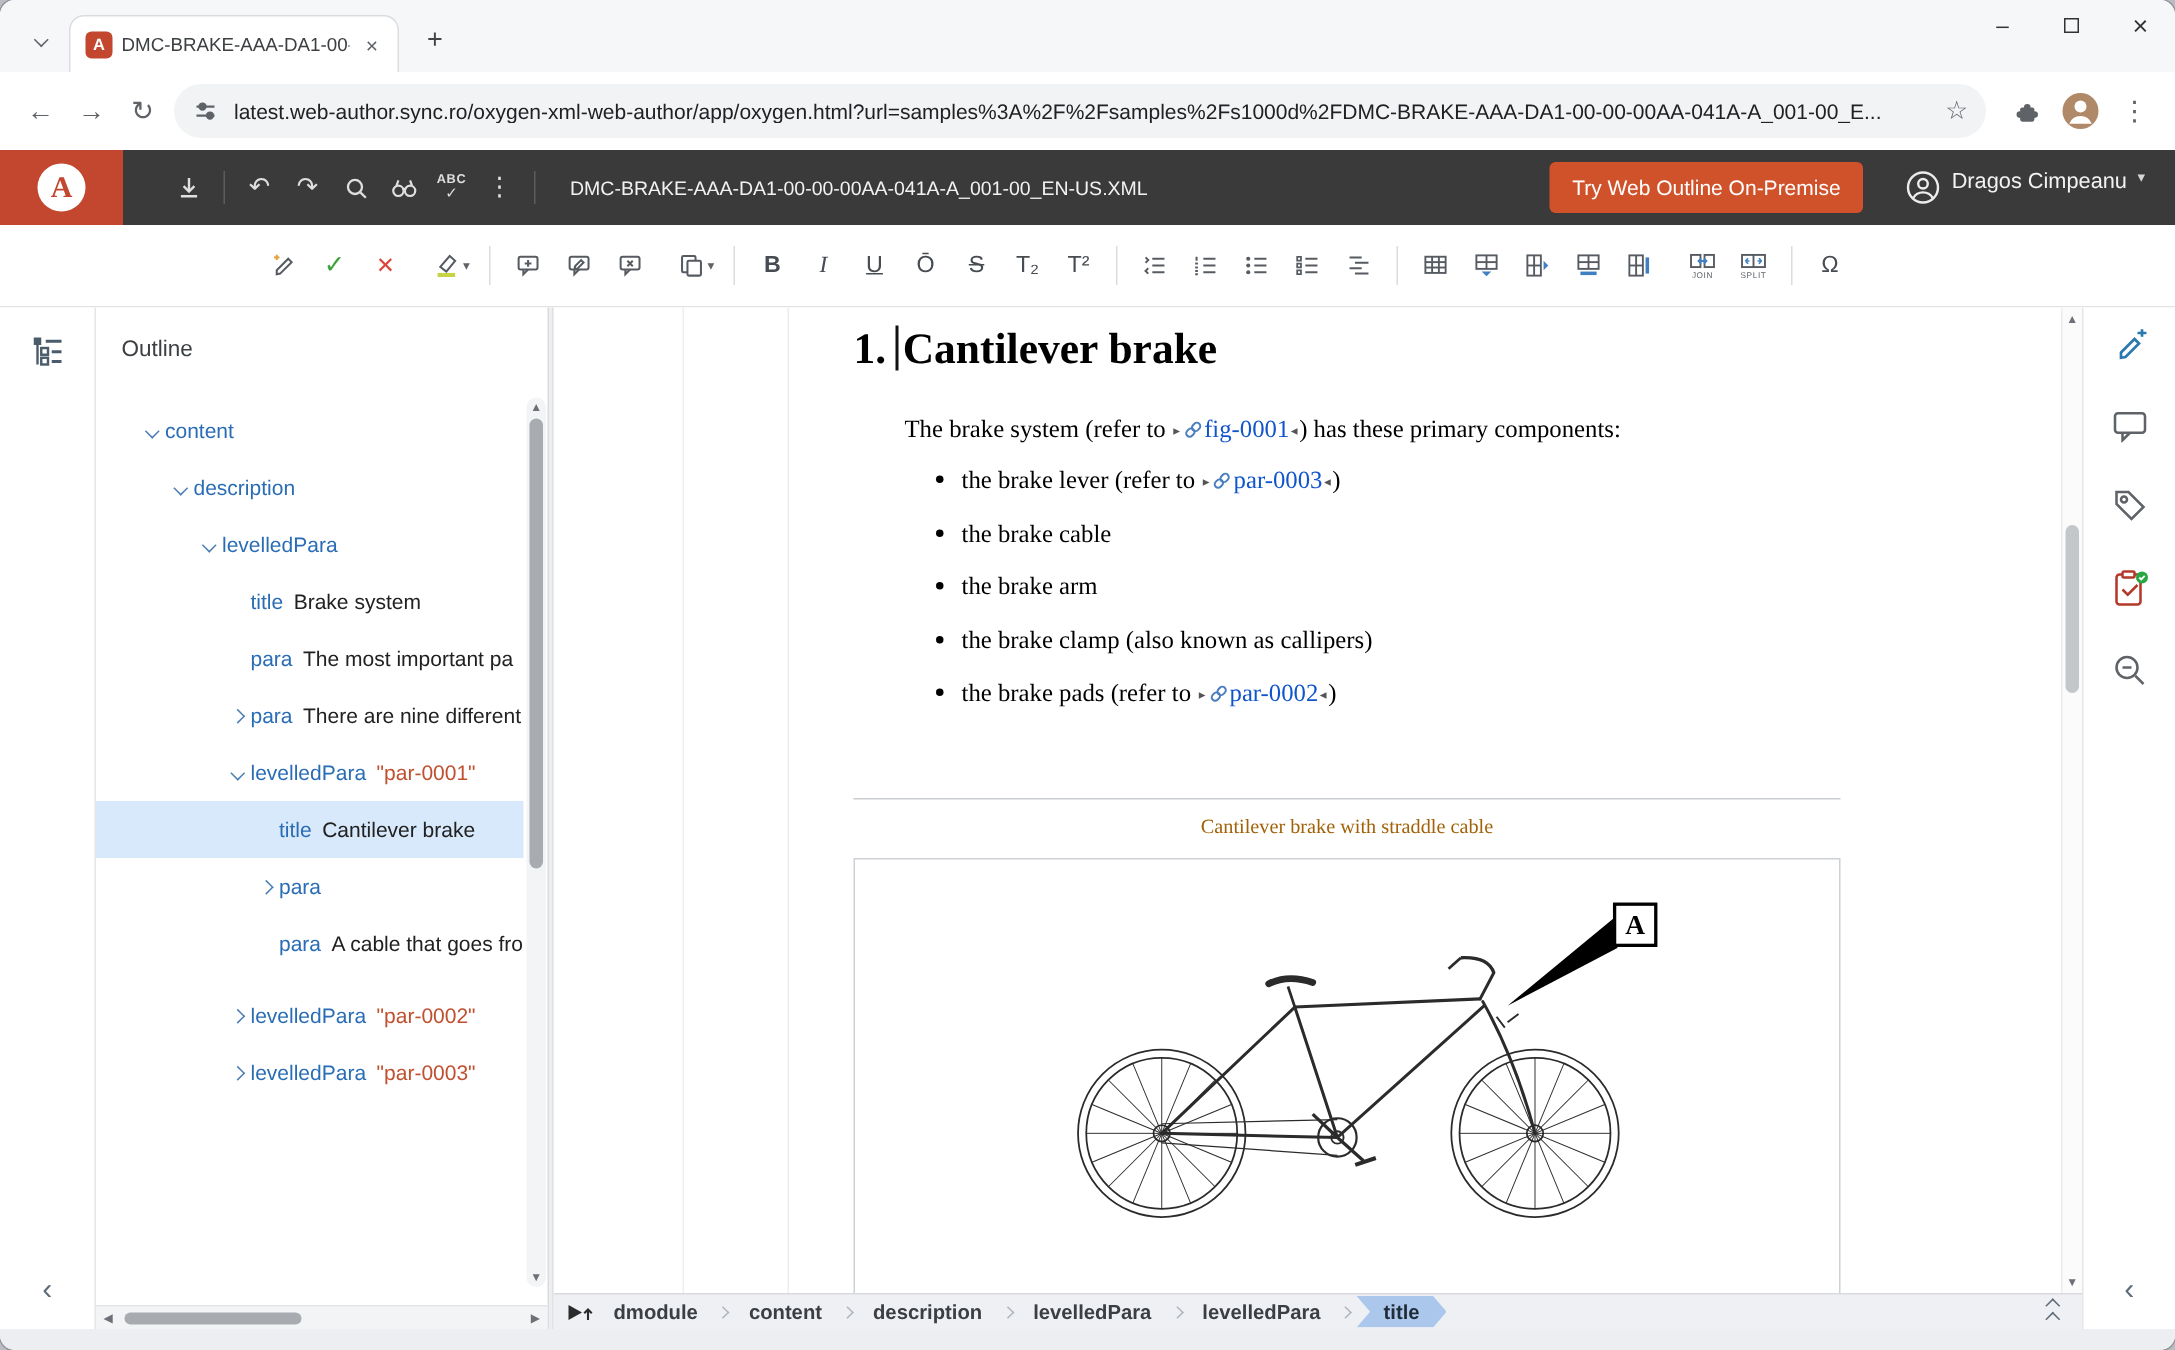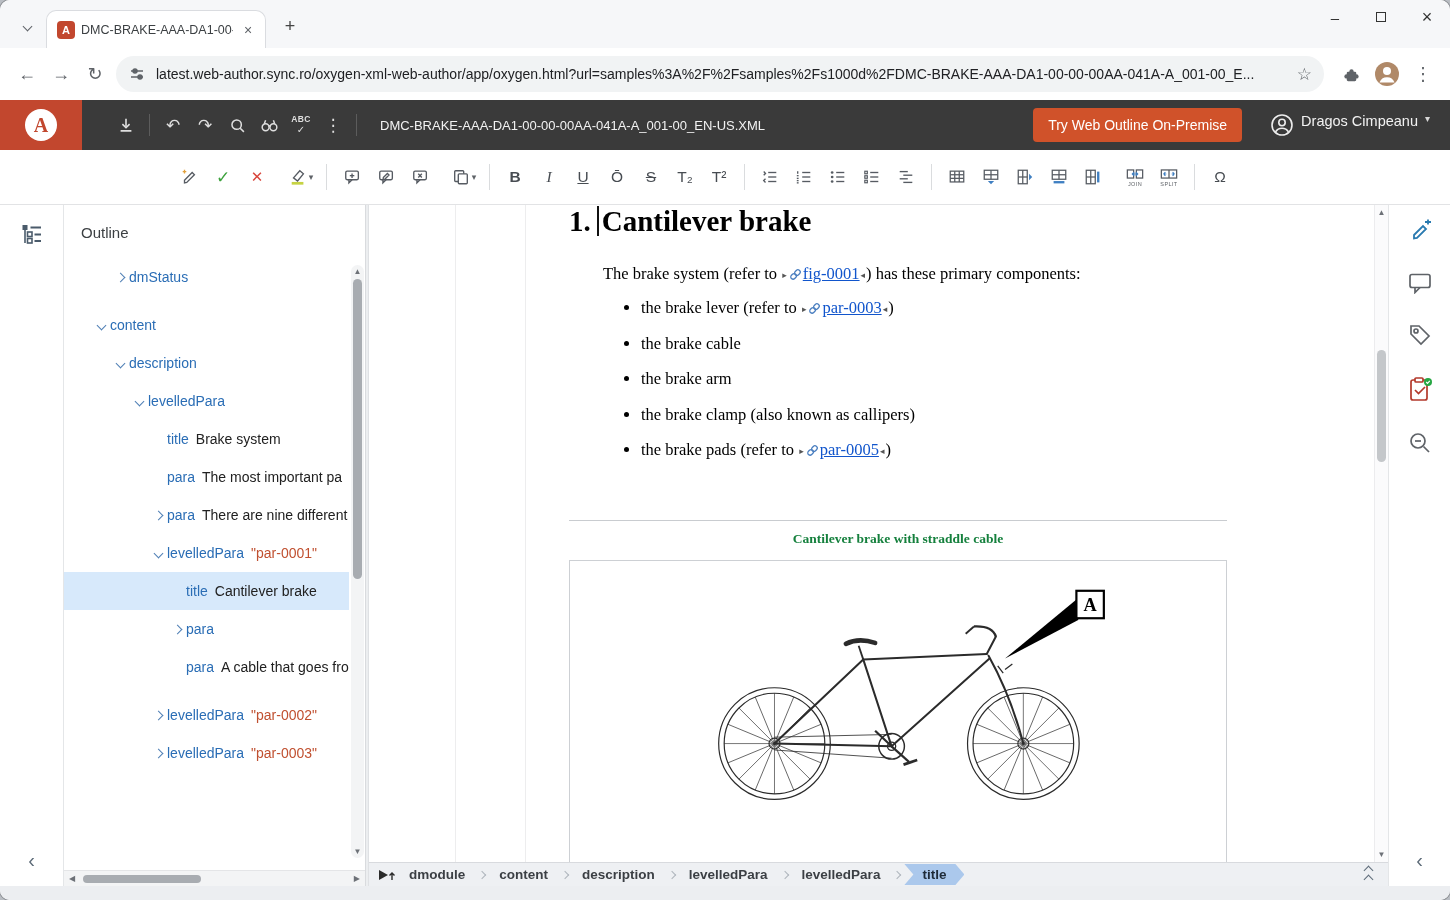--- a/index.html
+++ b/index.html
@@ -98,33 +98,33 @@
   .harrow { font-size:8px; color:#6d7177; }
   .harrow.right { margin-left:auto; }
 
   .splitter { width:3px; background:#eceef0; border-right:1px solid #dfe1e4; flex:none; }
 
   .editor { flex:1; position:relative; overflow:hidden; }
   .guide { position:absolute; top:0; bottom:24px; width:1px; background:#ededee; }
   .docwrap { position:absolute; left:0; right:14px; top:0; bottom:24px; overflow:hidden; }
   .doc { position:absolute; left:200px; top:0; width:658px; color:#000;
          font-family:"Liberation Serif","DejaVu Serif",serif; }
-  .doc h1 { font-size:29px; font-weight:bold; margin-top:0; }
+  .doc h1 { font-size:29px; font-weight:bold; margin-top:12px; }
   .caret { display:inline-block; width:2px; height:30px; background:#111; vertical-align:-5px; margin:0 3px 0 6px;
            animation:blink 1.1s steps(1) infinite; }
   @keyframes blink { 50% { opacity:0; } }
   .intro { font-size:16.5px; margin:26px 0 0 34px; }
   .xmark { font-size:9px; color:#555; vertical-align:1px; margin:0 1px; }
   .chain { vertical-align:-2px; margin:0 1px; }
-  .xlink { color:#1155cc; text-decoration:underline; cursor:pointer; }
+  .xlink { color:#1155cc; cursor:pointer; }
   .blist { margin-top:14px; padding-left:72px; font-size:16.5px; }
   .blist li { margin-bottom:15.5px; }
   .figsep { border:none; border-top:1px solid #c9ccd0; margin-top:60px; }
   .figlabel { text-align:center; font-weight:bold; color:#2e5c8e; font-size:13.5px; margin-top:16px; }
-  .figcap   { text-align:center; font-weight:bold; color:#15803d; font-size:13.5px; margin-top:10px; }
+  .figcap   { text-align:center; font-weight:normal; color:#a16207; font-size:13.5px; margin-top:10px; }
   .figbox { margin-top:13px; border:1px solid #cdd0d4; height:460px; position:relative; }
   .bike { display:block; margin:6px auto 0; width:430px; }
 
   .evscroll { position:absolute; right:0; top:0; bottom:24px; width:14px; background:#fbfbfc; border-left:1px solid #ececee; }
   .evthumb { position:absolute; left:2px; right:2px; top:145px; height:112px; background:#c4c7ca; border-radius:6px; }
 
   .breadbar { position:absolute; left:0; right:0; bottom:0; height:24px; background:#eef0f3; border-top:1px solid #d8dade;
               display:flex; align-items:center; padding:0 8px; font-size:13.5px; color:#3b3f44; }
   .crumb { padding:3px 10px; white-space:nowrap;font-weight:bold; }
   .crumb.sel { background:#abc8ec; color:#1f2b38;
@@ -504,26 +504,20 @@
               <path d="M4 7 v13"></path>
             </g>
         </svg>
       </div>
       <div class="collapse">‹</div>
     </div>
 
     <div class="outline">
       <div class="ptitle">Outline</div>
       <div class="tree">
-        <div class="trow lvl2">
-          <span class="tw">
-              <span class="tchv col"></span>
-            </span>
-          <span class="tname">dmStatus</span>
-        </div>
         <div class="trow lvl1 gap">
           <span class="tw">
               <span class="tchv exp"></span>
             </span>
           <span class="tname">content</span>
         </div>
         <div class="trow lvl2">
           <span class="tw">
               <span class="tchv exp"></span>
             </span>
@@ -627,21 +621,21 @@
                   </g>
                 </svg><a class="xlink">par-0003</a><span class="xmark">◂</span><span>)</span></li>
             <li><span>the brake cable</span></li>
             <li><span>the brake arm</span></li>
             <li><span>the brake clamp (also known as callipers)</span></li>
             <li><span>the brake pads (refer to </span><span class="xmark">▸</span><svg class="chain" width="13" height="13" viewBox="0 0 13 13">
                   <g transform="rotate(-45 6.5 6.5)" stroke="#4b7fc0" fill="none" stroke-width="1.3">
                     <rect x="0.8" y="4.2" width="6" height="4.6" rx="2.3"></rect>
                     <rect x="6.2" y="4.2" width="6" height="4.6" rx="2.3"></rect>
                   </g>
-                </svg><a class="xlink">par-0005</a><span class="xmark">◂</span><span>)</span></li>
+                </svg><a class="xlink">par-0002</a><span class="xmark">◂</span><span>)</span></li>
           </ul>
 
           <hr class="figsep">
           <div class="figcap">Cantilever brake with straddle cable</div>
 
           <div class="figbox">
             <svg class="bike" viewBox="0 0 470 270">
               <g stroke="#2b2b2b" fill="none">
 
                 <g stroke-width="1.3">

